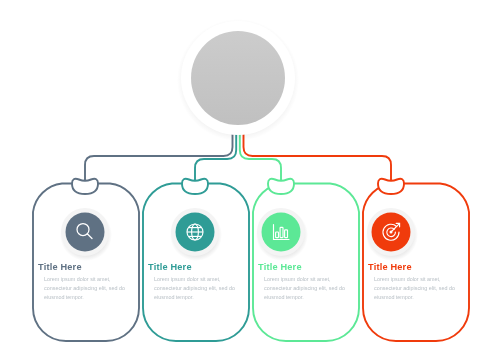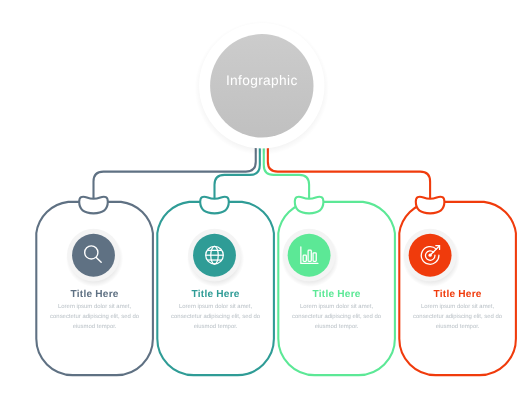--- a/index.html
+++ b/index.html
@@ -10,21 +10,21 @@
   }
   #stage{position:absolute;left:0;top:0;width:477px;height:360px;}
   svg#art{position:absolute;left:0;top:0;width:477px;height:360px;}
 
   .hub-label{
     position:absolute;width:120px;text-align:center;
     left:178px;top:66px;
     font-size:12.5px;color:#ffffff;letter-spacing:.3px;
   }
 
-  .card-text{position:absolute;width:96px;text-align:center;}
+  .card-text{position:absolute;width:96px;}
   .card-title{
     font-size:9.2px;font-weight:bold;letter-spacing:.2px;
     margin:0 0 3px 0;
   }
   .card-body{
     font-size:5.4px;line-height:1.62;color:#b9c0c6;
     margin:0;padding:0 6px;
   }
 </style>
 </head>
@@ -137,21 +137,20 @@
       <g stroke="#ffffff" stroke-width="1.15" fill="none" stroke-linecap="round">
         <path d="M396.6,226.5 A8,8 0 1 0 399,232"></path>
         <path d="M394.2,229.3 A4.3,4.3 0 1 0 395.4,232"></path>
         <circle cx="391" cy="232" r="1.5" fill="#ffffff" stroke="none"></circle>
         <line x1="391" y1="232" x2="399.2" y2="223.8"></line>
         <path d="M396.2,223.4 L399.6,223.4 L399.6,226.8"></path>
       </g>
     </g>
   </svg>
 
-  <div class="hub-label">Infographic</div>
 
   <div class="card-text" style="left:38px;top:262px;">
     <p class="card-title" style="color:#5f7183;">Title Here</p>
     <p class="card-body">Lorem ipsum dolor sit amet, consectetur adipiscing elit, sed do eiusmod tempor.</p>
   </div>
 
   <div class="card-text" style="left:148px;top:262px;">
     <p class="card-title" style="color:#2f9c96;">Title Here</p>
     <p class="card-body">Lorem ipsum dolor sit amet, consectetur adipiscing elit, sed do eiusmod tempor.</p>
   </div>

